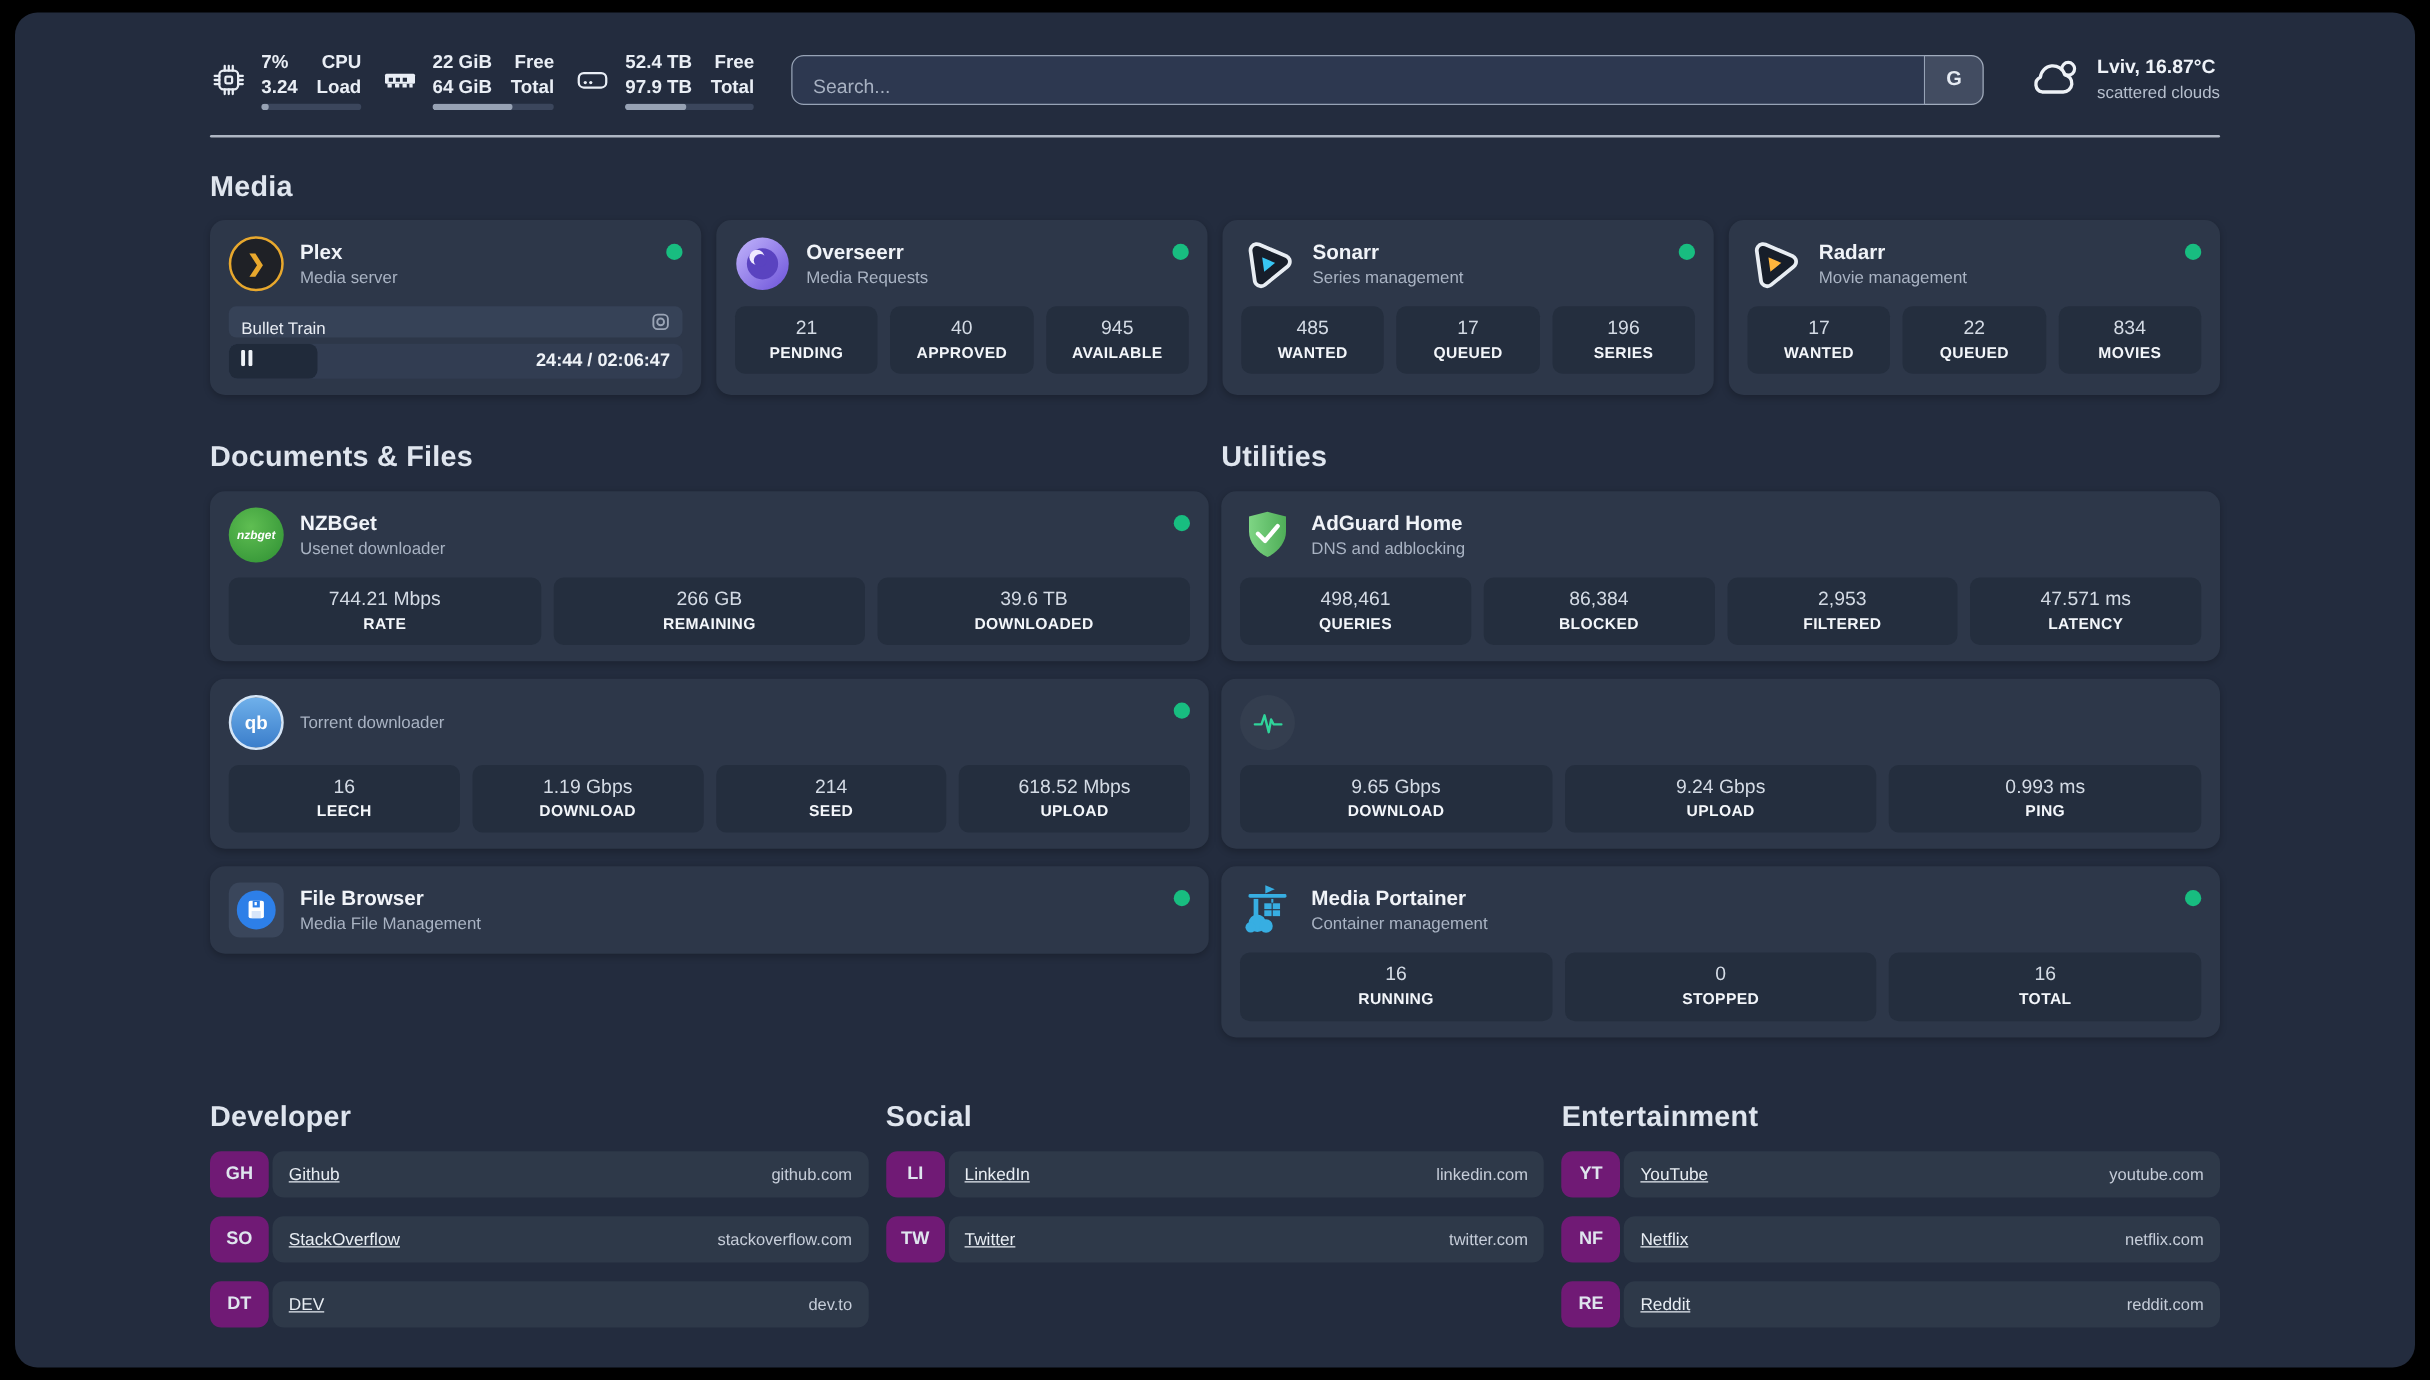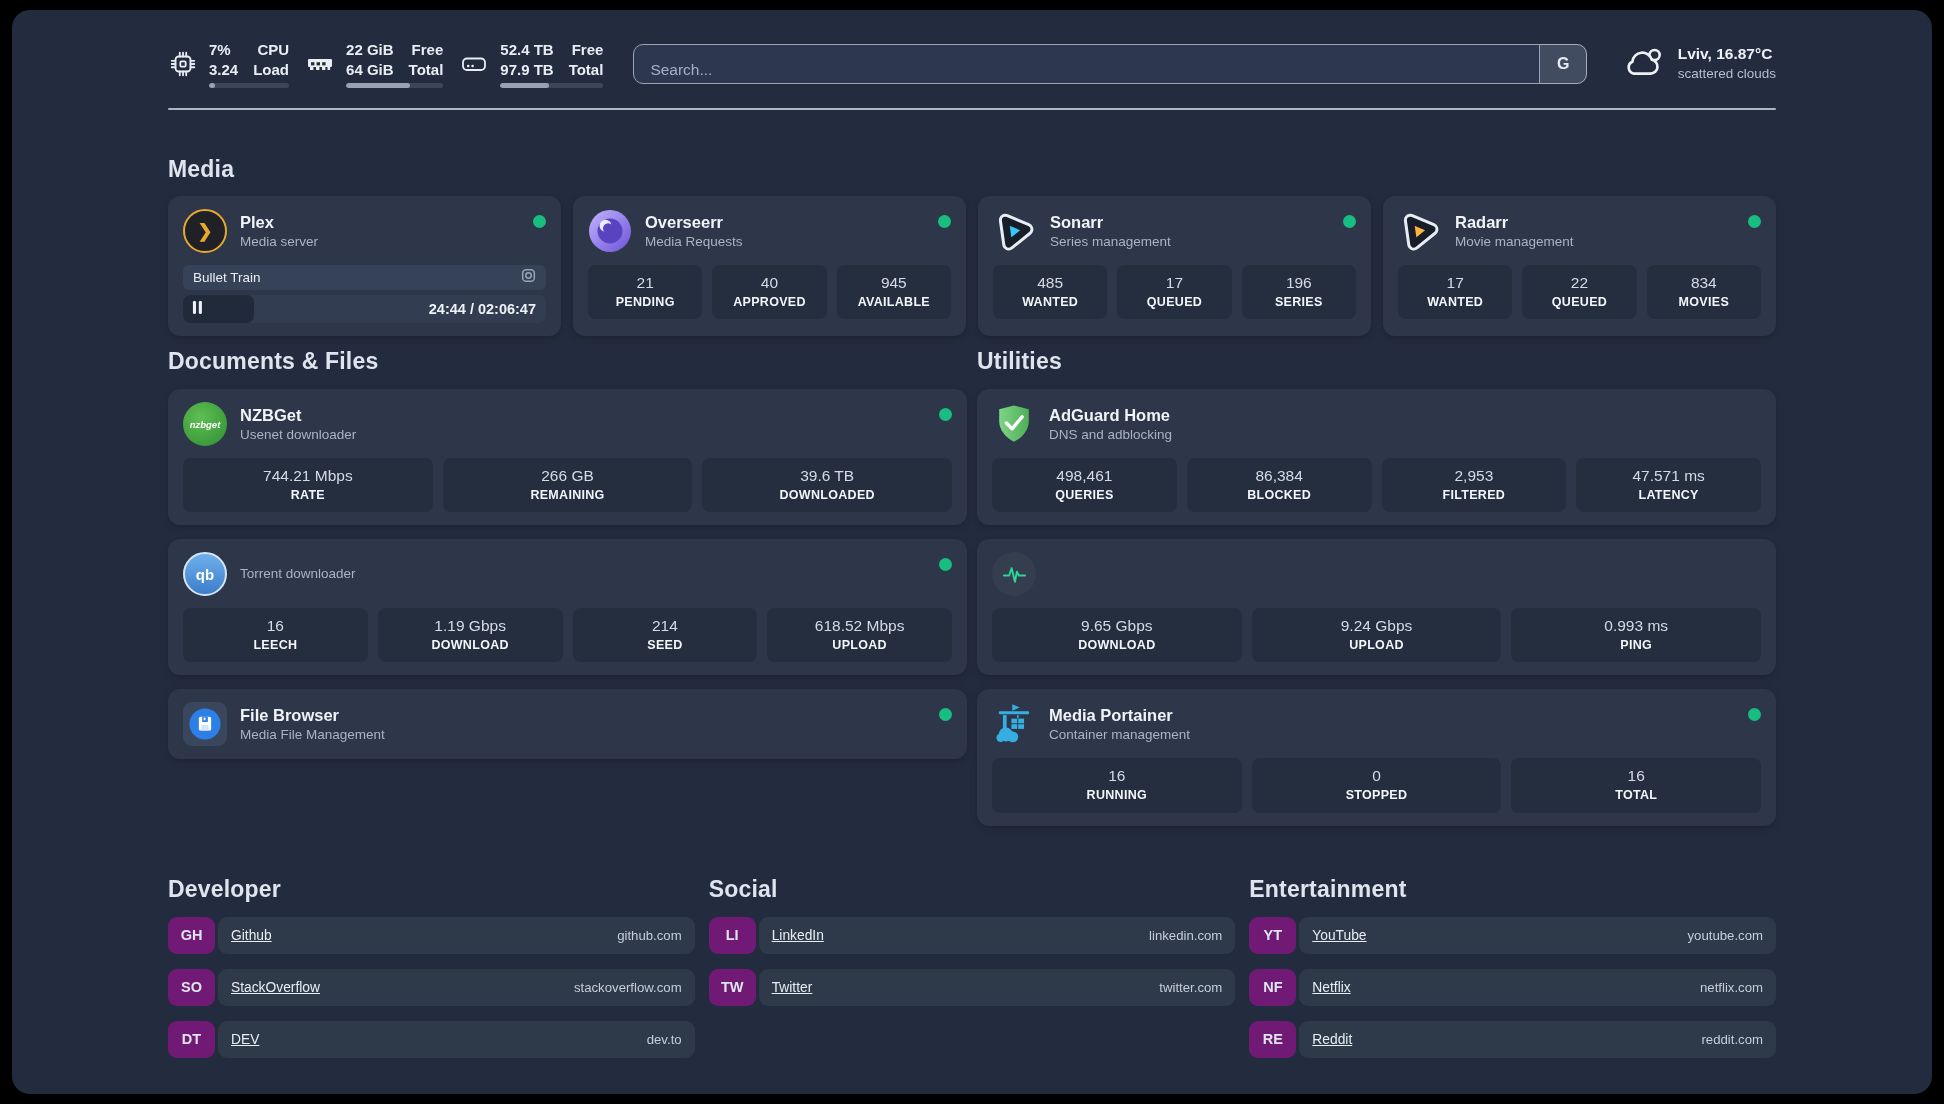--- a/index.html
+++ b/index.html
@@ -29,53 +29,53 @@
            font-weight:700; cursor:pointer; font-family:inherit; }
   .weather { display:flex; gap:13px; align-items:center; }
   .weather-text { display:flex; flex-direction:column; line-height:1.35; }
   .weather-main { color:#eef2f8; font-size:15.5px; font-weight:600; }
   .weather-sub { color:#b6bfcd; font-size:13.5px; }
 
   .divider { margin-top:16px; height:2px; background:#c7cfdb; border-radius:1px; opacity:.85; }
 
   
   .section-title { font-size:23px; font-weight:600; color:#dfe5ee; letter-spacing:.2px; }
-  .media-section { margin-top:46px; }
+  .media-section { margin-top:26px; }
   .media-grid { margin-top:13px; display:grid; grid-template-columns:repeat(4,1fr); gap:12px; }
 
   .card { background:#2d3749; border-radius:12px; padding:13px 15px; box-shadow:0 2px 6px rgba(0,0,0,.22); position:relative; }
   .card-head { display:flex; align-items:center; gap:13px; }
   .app-meta { flex:1; line-height:1.3; min-width:0; }
   .app-name { color:#f0f3f8; font-size:16.5px; font-weight:600; }
   .app-desc { color:#a9b3c3; font-size:13.5px; }
   .dot { width:13px; height:13px; border-radius:50%; background:#18bd80; flex:none; align-self:flex-start; margin-top:6px; }
 
   .stats { display:flex; gap:10px; margin-top:12px; }
   .stat { flex:1; background:#242e3e; border-radius:8px; padding:7px 4px 8px; text-align:center; line-height:1.4; }
   .stat-value { color:#d4dbe5; font-size:15.5px; }
   .stat-label { color:#f3f6fa; font-size:12.5px; font-weight:700; letter-spacing:.3px; }
 
   
-  .np-title-row { margin-top:12px; height:25px; background:#364257; border-radius:6px; display:flex; align-items:center; padding:0 10px; }
+  .np-title-row { margin-top:12px; height:25px; background:#364257; border-radius:6px; display:flex; align-items:flex-end; padding:0 10px; }
   .np-title { color:#e9edf4; font-size:13.5px; flex:1; }
   .np-progress { margin-top:5px; height:28px; background:#323d52; border-radius:7px; position:relative; overflow:hidden; }
   .np-fill { position:absolute; left:0; top:0; bottom:0; background:#202a3a; border-radius:7px; display:flex; align-items:center; padding-left:9px; }
   .np-time { position:absolute; right:10px; top:0; bottom:0; display:flex; align-items:center; color:#eef2f7; font-size:14.5px; font-weight:600; }
 
   
   .app-icon { width:44px; height:44px; border-radius:50%; display:flex; align-items:center; justify-content:center; flex:none; }
   .plex { background:#1f2126; border:2.5px solid #e8a82d; color:#e8a82d; font-size:18px; font-weight:800; }
   .nzbget { background:radial-gradient(circle at 40% 35%, #5fbe52, #2e8f33); color:#fff; font-size:9.5px; font-weight:700; font-style:italic; }
   .qbit { background:linear-gradient(180deg,#6fb0ea,#3b7ecb); border:2px solid #d5e5f6; color:#fff; font-size:15px; font-weight:700; }
   .round-dark { background:#343e4f; }
   .tile { width:44px; height:44px; border-radius:9px; background:#3a465b; display:flex; align-items:center; justify-content:center; flex:none; }
   .flaticon { width:44px; height:44px; display:flex; align-items:center; justify-content:center; flex:none; }
 
   
-  .two-col { margin-top:12px; display:grid; grid-template-columns:1fr 1fr; gap:10px; align-items:start; }
+  .two-col { margin-top:36px; display:grid; grid-template-columns:1fr 1fr; gap:10px; align-items:start; }
   .col-stack .card { margin-top:14px; }
   .col-stack .section-title { margin-top:0; }
 
   
   .links-grid { margin-top:50px; display:grid; grid-template-columns:repeat(3,1fr); gap:14px; align-items:start; }
   .link-rows { margin-top:14px; display:flex; flex-direction:column; gap:15px; }
   .link-row { display:flex; height:37px; cursor:pointer; }
   .link-badge { width:47px; background:#701a75; border-radius:9px; display:flex; align-items:center; justify-content:center;
                 color:#dfe5ee; font-size:14.5px; font-weight:700; flex:none; }
   .link-bar { flex:1; margin-left:3px; background:#2e3949; border-radius:9px; display:flex; align-items:center; padding:0 13px; }

